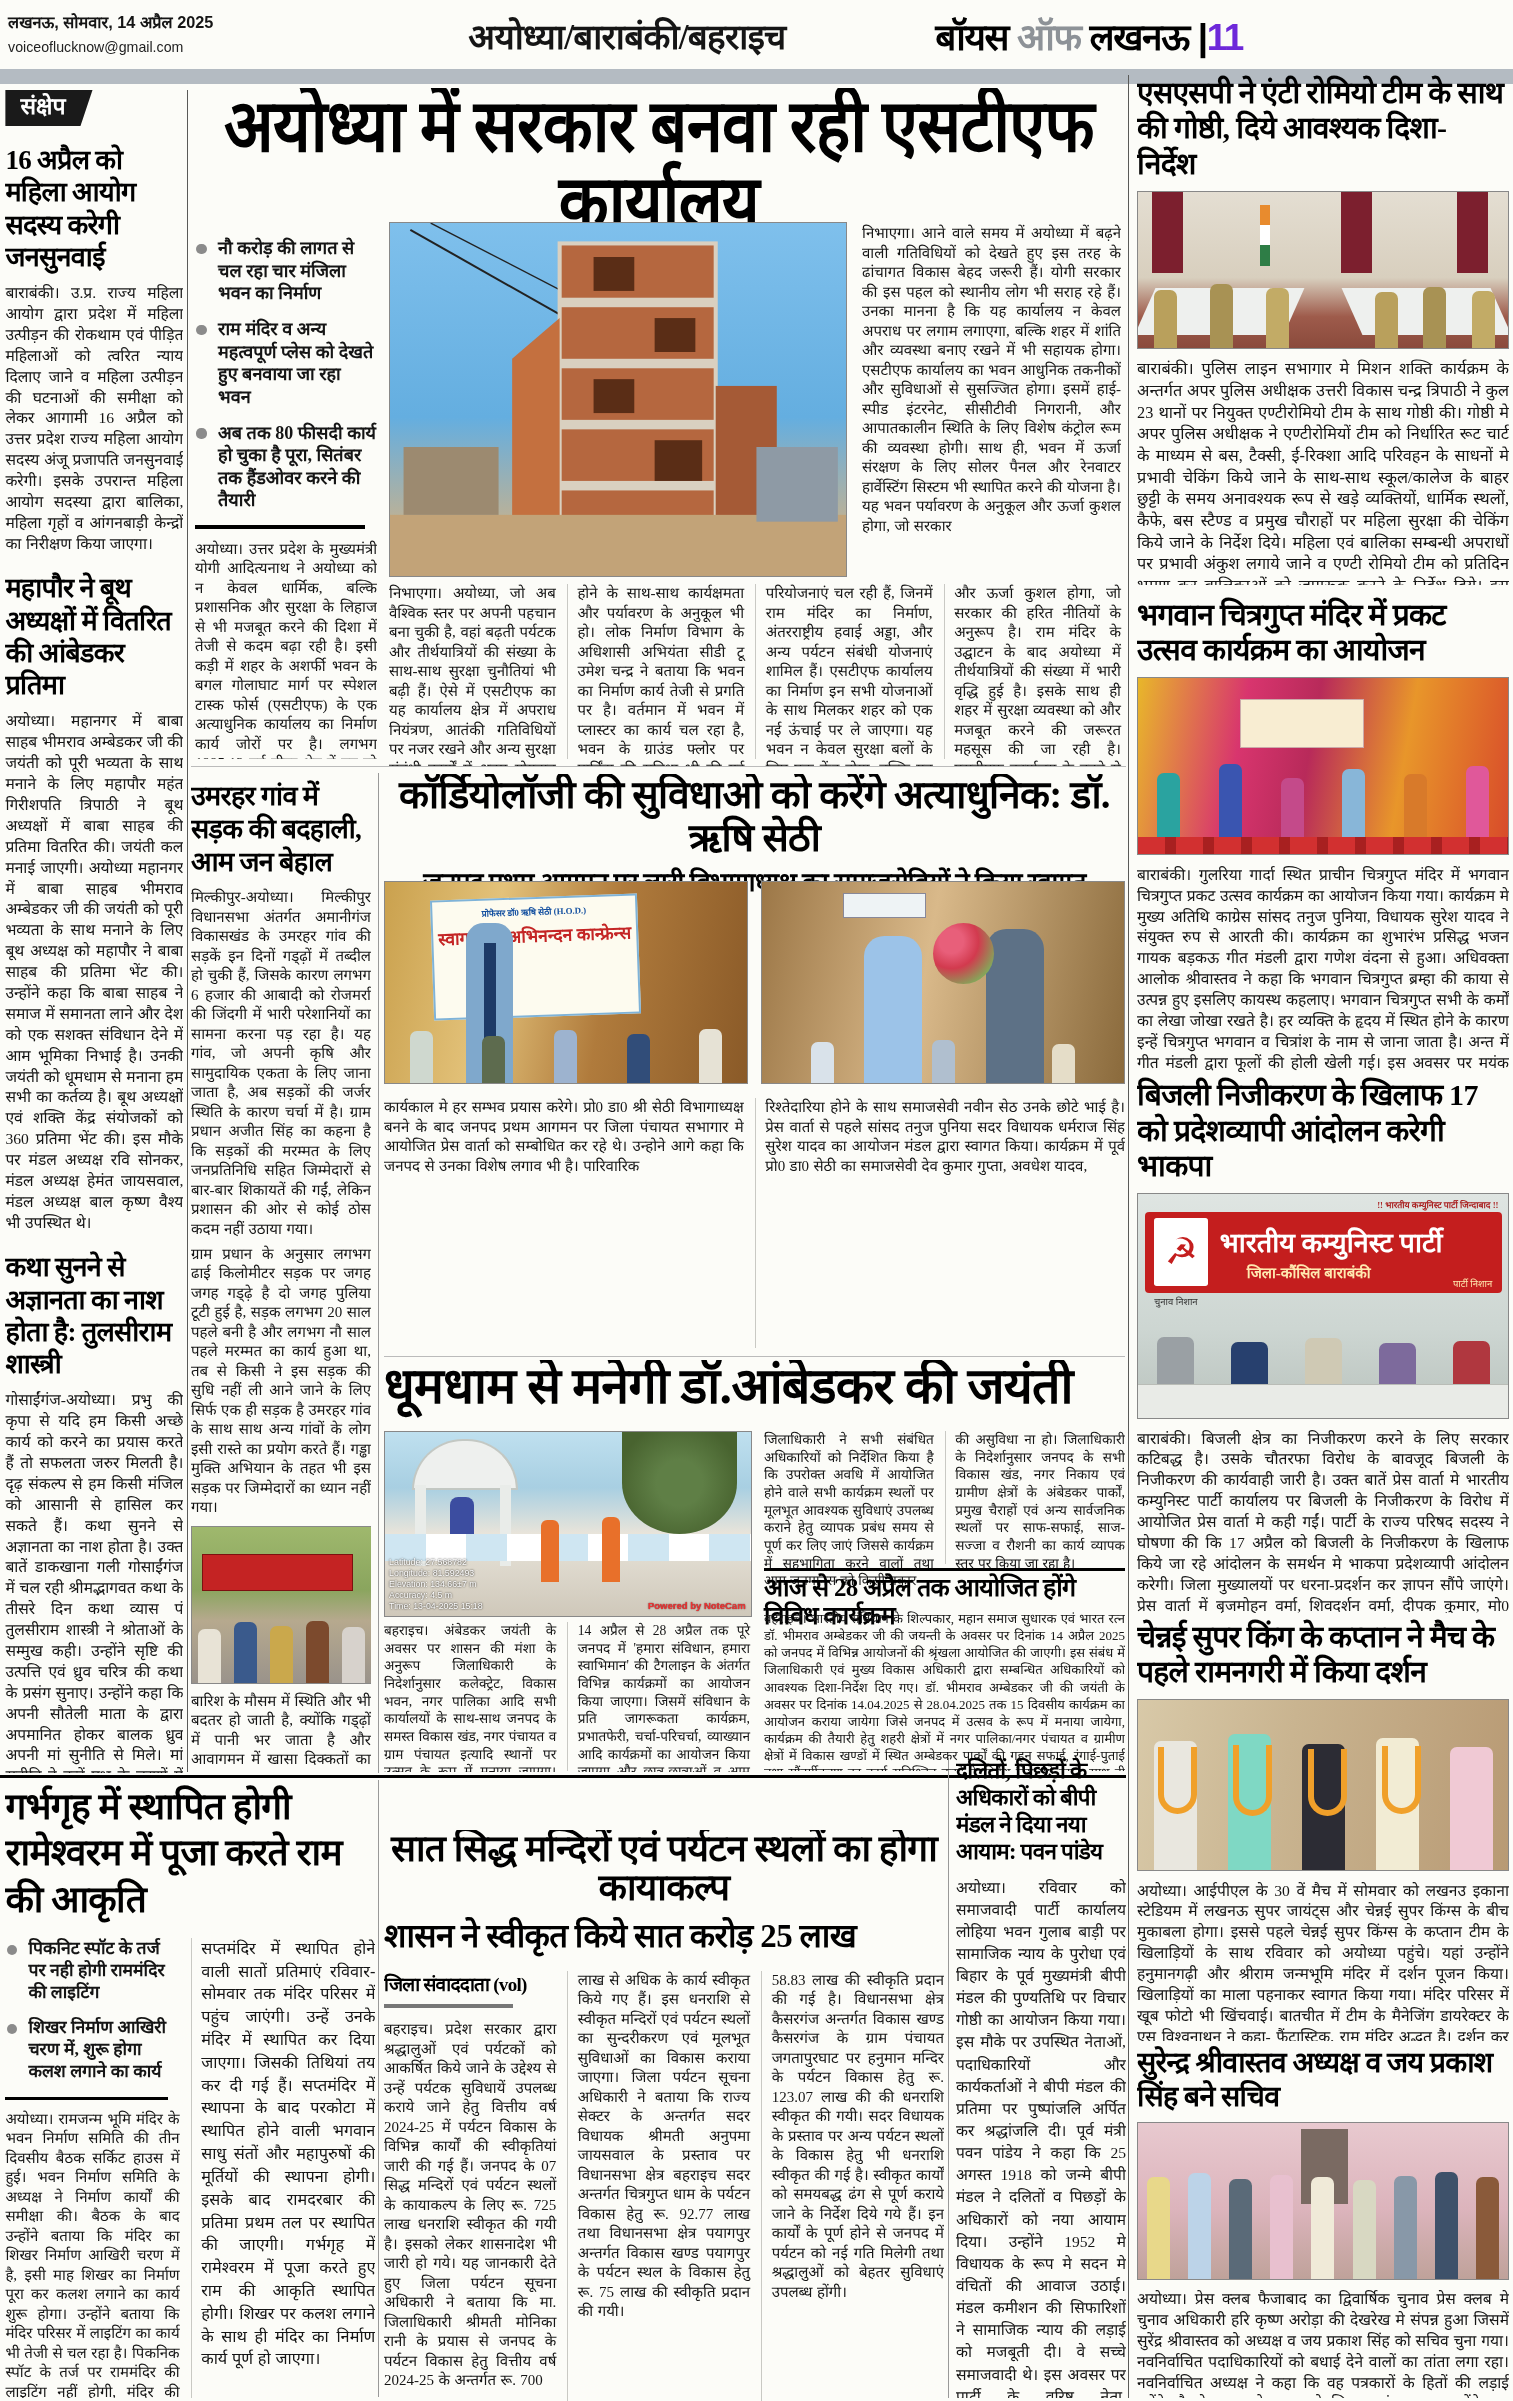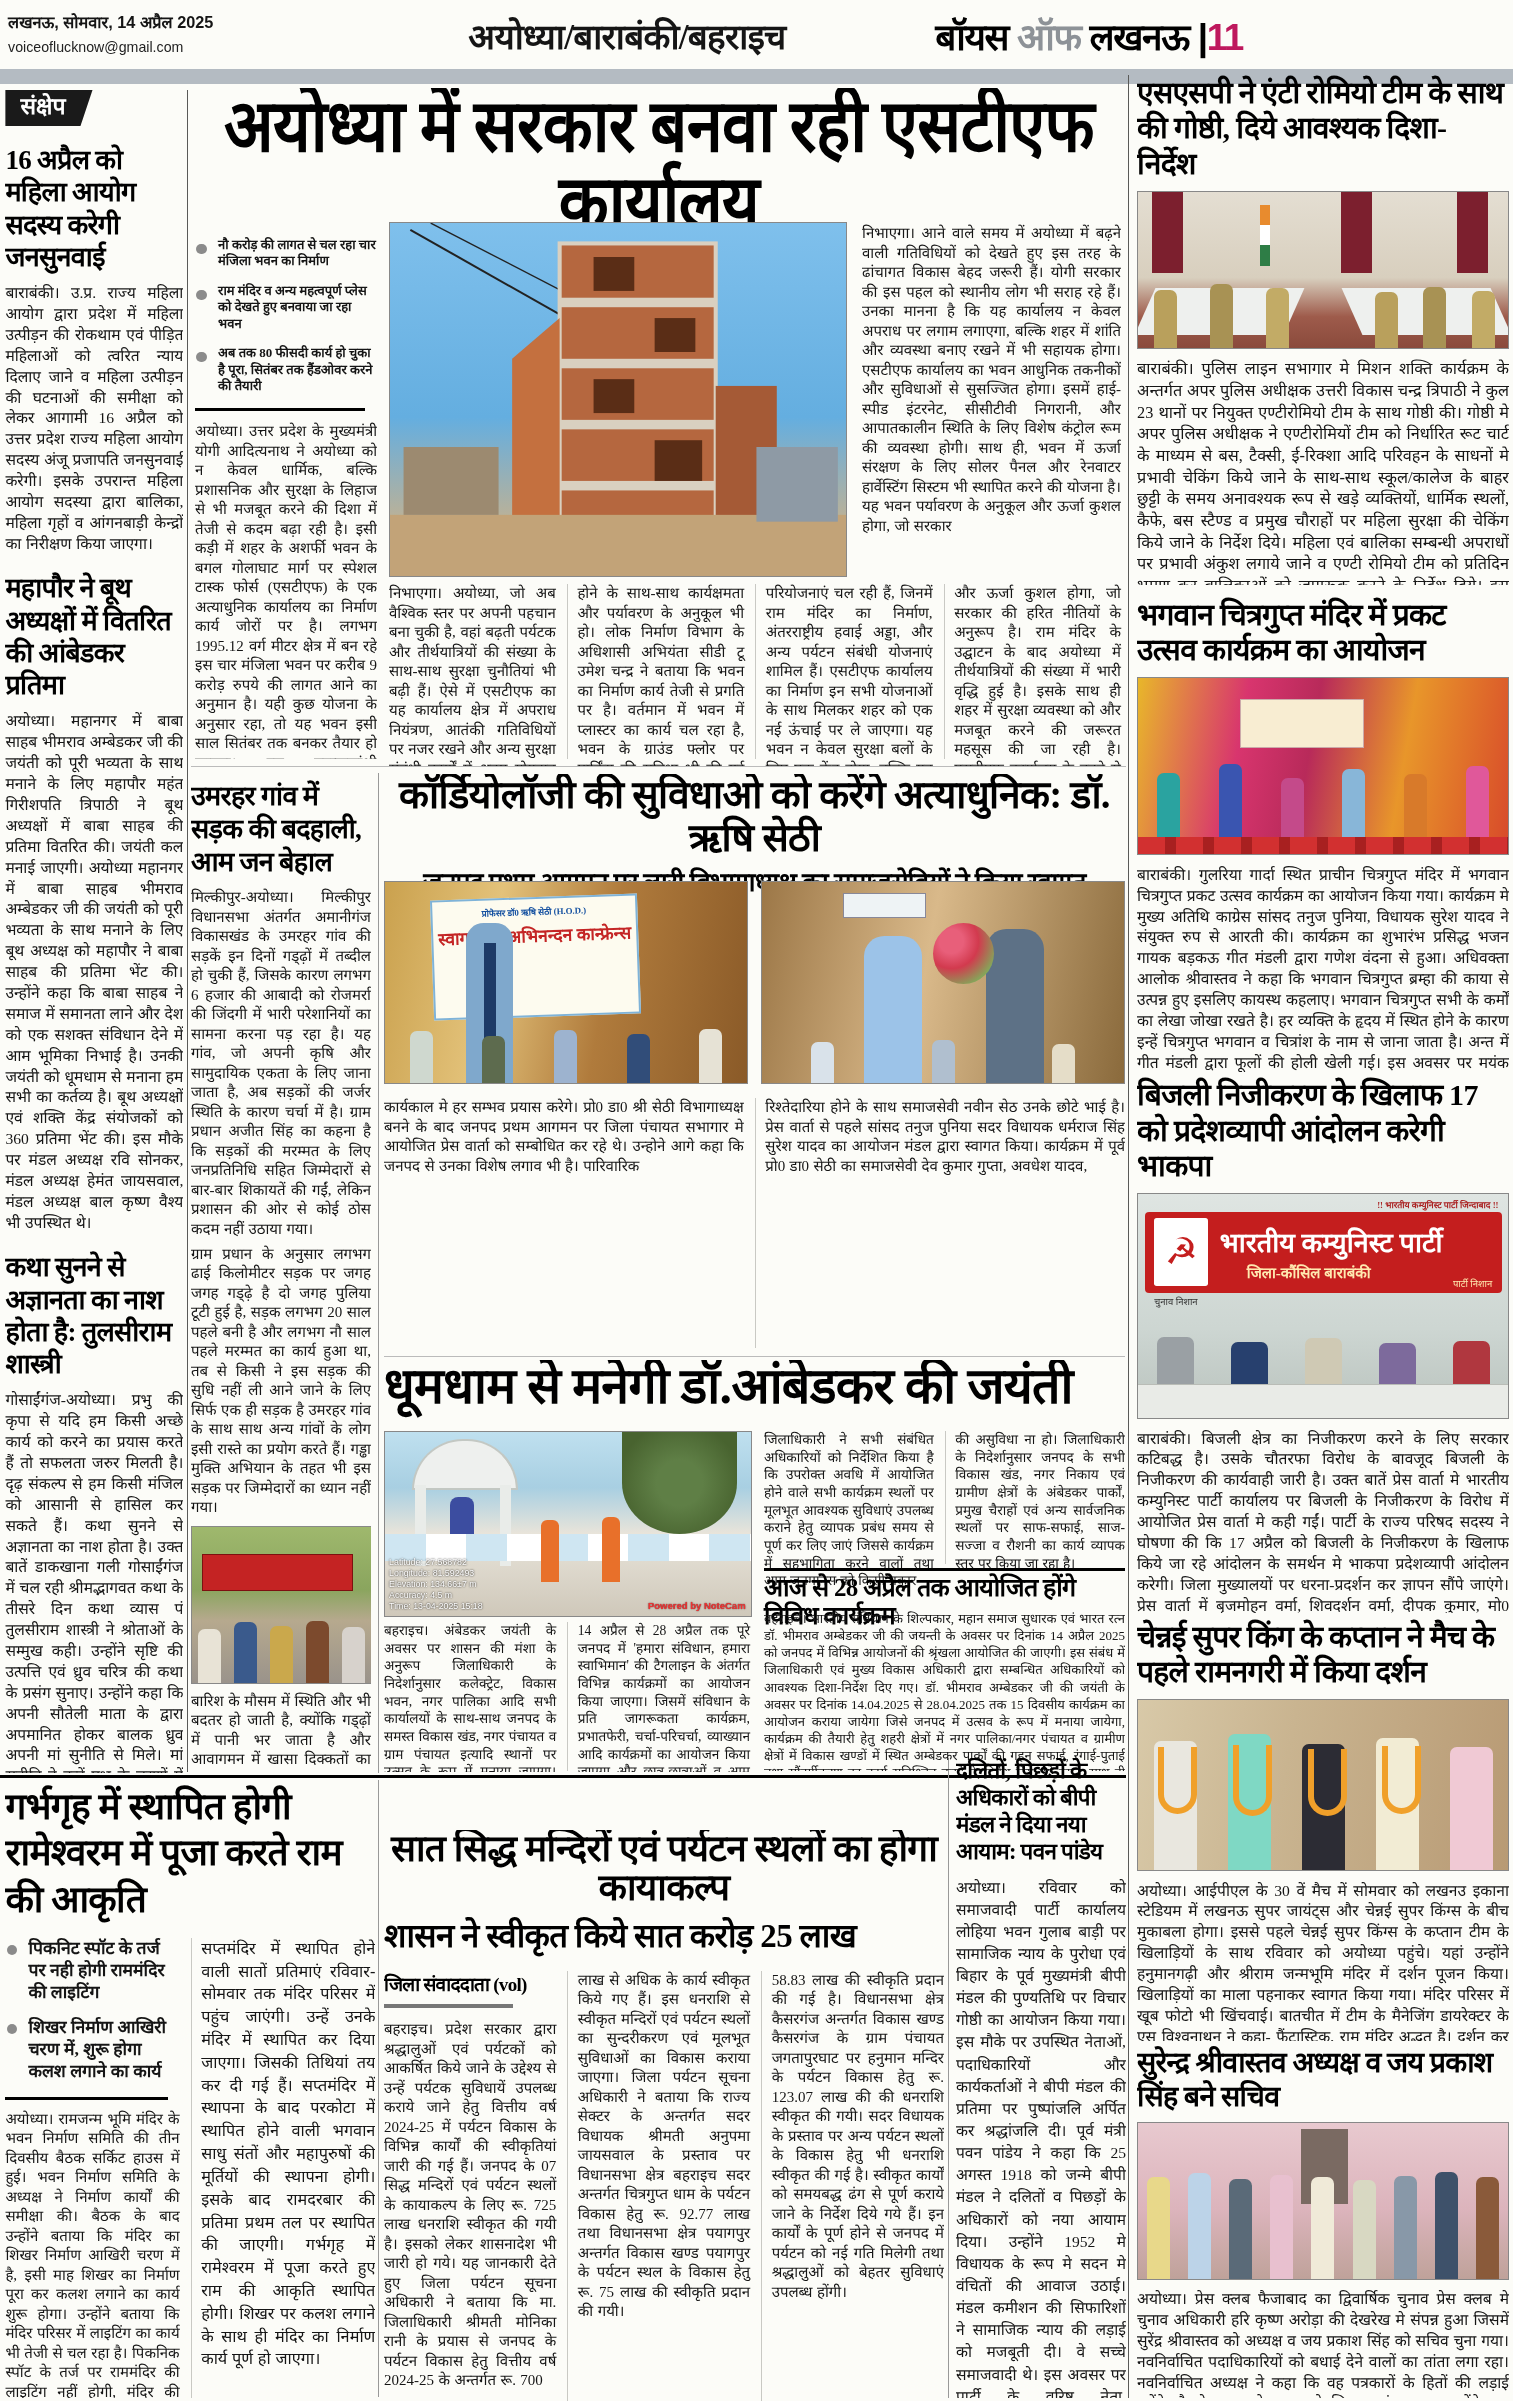--- a/index.html
+++ b/index.html
@@ -14,41 +14,41 @@
   .col{flex:1 1 0;}
   .col + .col{border-left:0.7px solid #c9c9c4;padding-left:9.5px;}
   .vrule{position:absolute;width:1.4px;background:#5a5a58;}
   .hrule{position:absolute;height:1.4px;background:#9a9a96;}
   .thickrule{height:3.4px;background:#000;}
   .ph{position:relative;overflow:hidden;background:#cbb89a;border:0.7px solid #888;}
   .gps{position:absolute;left:4.1px;bottom:4.1px;color:#fff;font:400 8.8px/1.25 "Liberation Sans",sans-serif;
        text-shadow:0 0 2px #000;}
   .notecam{position:absolute;right:5.4px;bottom:5.4px;color:#e33;font:700 9.5px "Liberation Sans",sans-serif;text-shadow:0 0 1.4px #400;}
   .bullets{list-style:none;margin:0;padding:0;}
-  .bullets li{position:relative;padding-left:23px;font-size:13px;line-height:1.25;font-weight:700;margin-bottom:13.6px;}
+  .bullets li{position:relative;padding-left:23px;font-size:18px;line-height:1.25;font-weight:700;margin-bottom:13.6px;}
   .bullets li::before{content:"";position:absolute;left:1.4px;top:6.8px;width:10.2px;height:10.2px;border-radius:50%;background:#8b8b8b;}
   .brieflab{display:inline-block;background:#1a1a1a;color:#fff;font:700 23px/1 "Liberation Sans",sans-serif;
             padding:5.4px 27px 8.1px 15px;clip-path:polygon(0 0,100% 0,86% 100%,0 100%);}
   .persons{position:absolute;bottom:0;left:0;right:0;display:flex;justify-content:space-around;align-items:flex-end;}
   .man{width:23px;border-radius:6.8px 6.8px 0 0;}
 </style>
 </head>
 <body>
 
 <div id="page">
 
   <div class="region" style="left:0;top:0;width:1254px;height:68px;">
     <div style="position:absolute;left:8.1px;top:11px;font:700 16.3px 'Liberation Sans',sans-serif;">लखनऊ, सोमवार, 14 अप्रैल 2025</div>
     <div style="position:absolute;left:8.1px;top:39px;font:400 14.2px 'Liberation Sans',sans-serif;color:#222;">voiceoflucknow@gmail.com</div>
     <div style="position:absolute;left:50%;top:12.2px;transform:translateX(-50%);font-size:35px;font-weight:800;letter-spacing:-0.7px;">अयोध्या/बाराबंकी/बहराइच</div>
     <div style="position:absolute;right:11px;top:9.5px;font-weight:800;font-size:37px;letter-spacing:-1.4px;font-family:'Liberation Sans',sans-serif;">
       <span style="color:#000;">बॉयस</span>
       <span style="color:#8d9297;">ऑफ</span>
       <span style="color:#000;">लखनऊ</span>
-      <span style="color:#000;">|</span><span style="color:#be185d;">11</span>
+      <span style="color:#000;">|</span><span style="color:#6d28d9;">11</span>
     </div>
   </div>
   <div class="region" style="left:0;top:69px;width:1514px;height:15px;background:#b4bbc2;"></div>
 
   <div class="vrule" style="left:187px;top:90px;height:1682px;"></div>
   <div class="vrule" style="left:1128px;top:75px;height:2323px;"></div>
   <div class="vrule" style="left:378px;top:773px;height:1000px;background:#999;"></div>
   <div class="hrule" style="left:191px;top:766px;width:935px;background:#bbb;"></div>
   <div class="hrule" style="left:384px;top:1356px;width:741px;background:#bbb;"></div>
   <div class="hrule thickrule" style="left:0;top:1775px;width:1126px;"></div>

